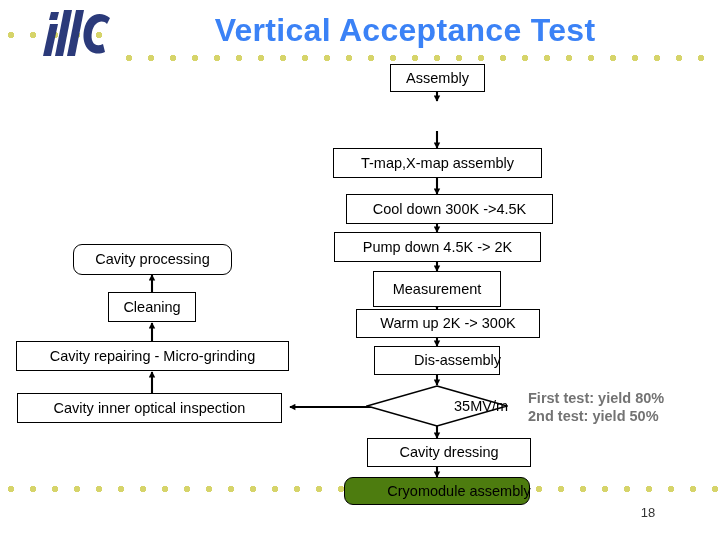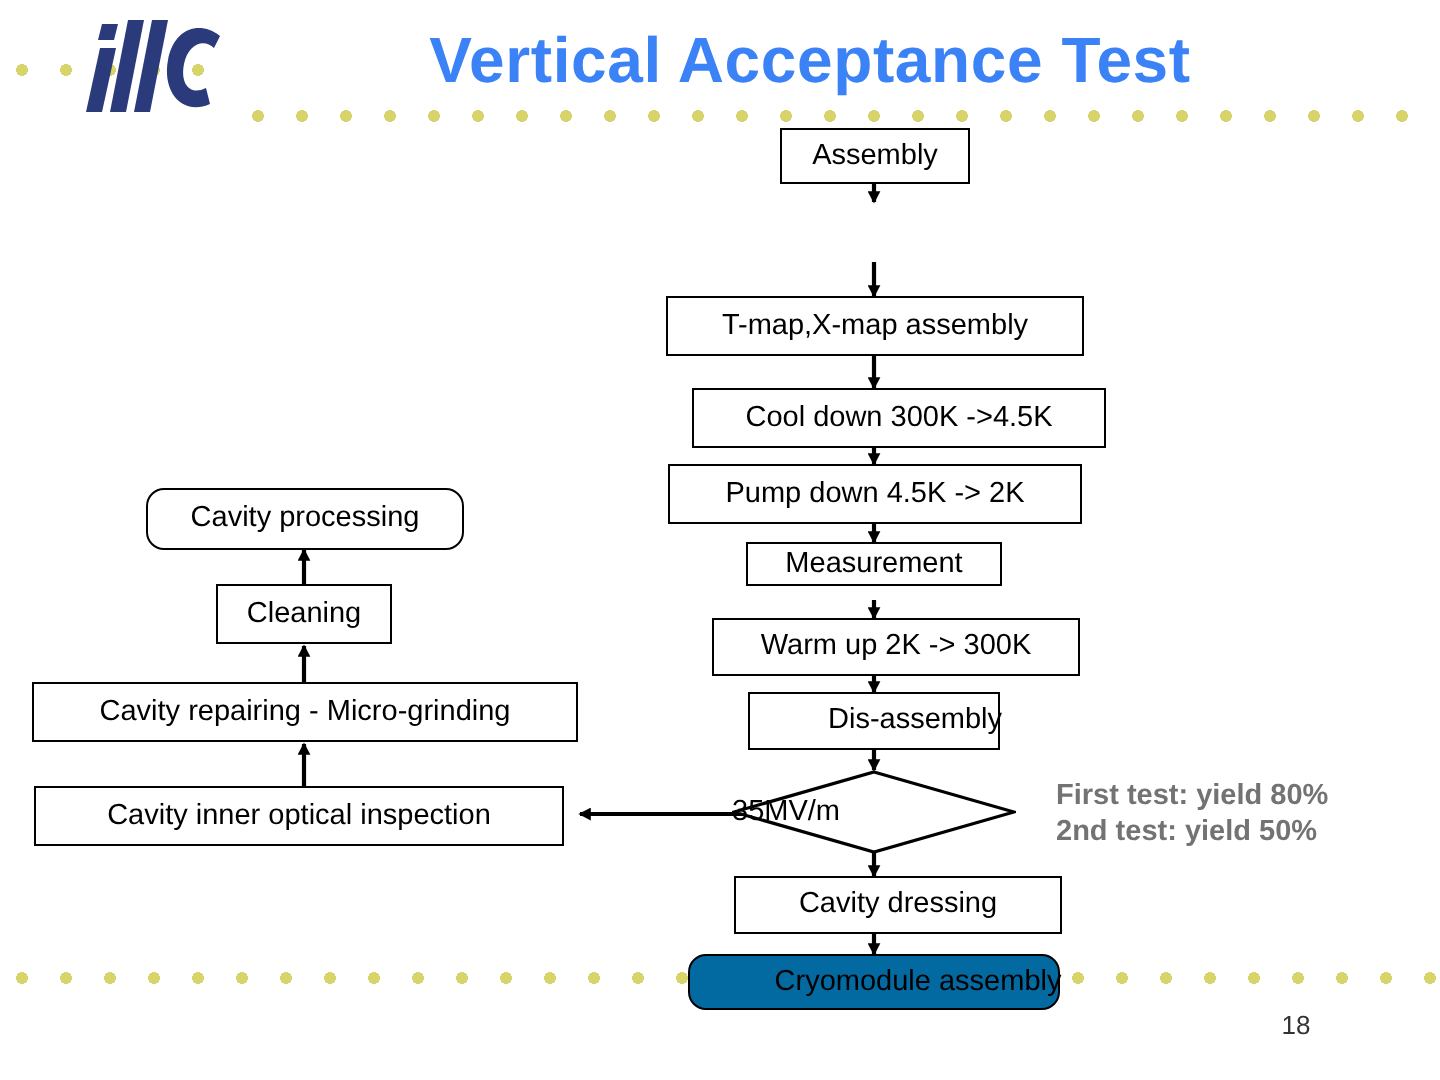--- a/index.html
+++ b/index.html
@@ -45,26 +45,26 @@
     position:absolute;
     box-sizing:border-box;
     border:1px solid #000;
     background:#ffffff;
     display:flex;align-items:center;justify-content:center;
     font-size:14.5px;color:#000;
     white-space:nowrap;
     line-height:1;
   }
   .node.rounded{border-radius:9px;}
-  .node.cyan{background:#0369a1;padding-left:44px;}
+  .node.cyan{background:#4d7c0f;padding-left:44px;}
 
   
   .diamond{
     position:absolute;
-    display:flex;align-items:center;justify-content:flex-start;
+    display:flex;align-items:center;justify-content:flex-end;
     font-size:14.5px;color:#000;white-space:nowrap;
   }
   .diamond .dtxt{position:relative;z-index:2;}
   .diamond svg{position:absolute;left:0;top:0;}
 
   
   #note{
     position:absolute;left:528px;top:389px;
     font-size:14.5px;font-weight:bold;color:#737373;
     line-height:18px;white-space:nowrap;
@@ -150,21 +150,21 @@
     </div>
 
     <div class="node" style="left:334px;top:194px;width:207px;height:30px;margin-left:12px;">
       <span>Cool down 300K -&gt;4.5K</span>
     </div>
 
     <div class="node" style="left:334px;top:232px;width:207px;height:30px;">
       <span>Pump down 4.5K -&gt; 2K</span>
     </div>
 
-    <div class="node" style="left:373px;top:271px;width:128px;height:22px;">
+    <div class="node" style="left:373px;top:271px;width:128px;height:36px;">
       <span>Measurement</span>
     </div>
 
     <div class="node" style="left:356px;top:309px;width:184px;height:29px;">
       <span>Warm up 2K -&gt; 300K</span>
     </div>
 
     <div class="node" style="left:374px;top:346px;width:126px;height:29px;padding-left:41px;">
       <span>Dis-assembly</span>
     </div>

